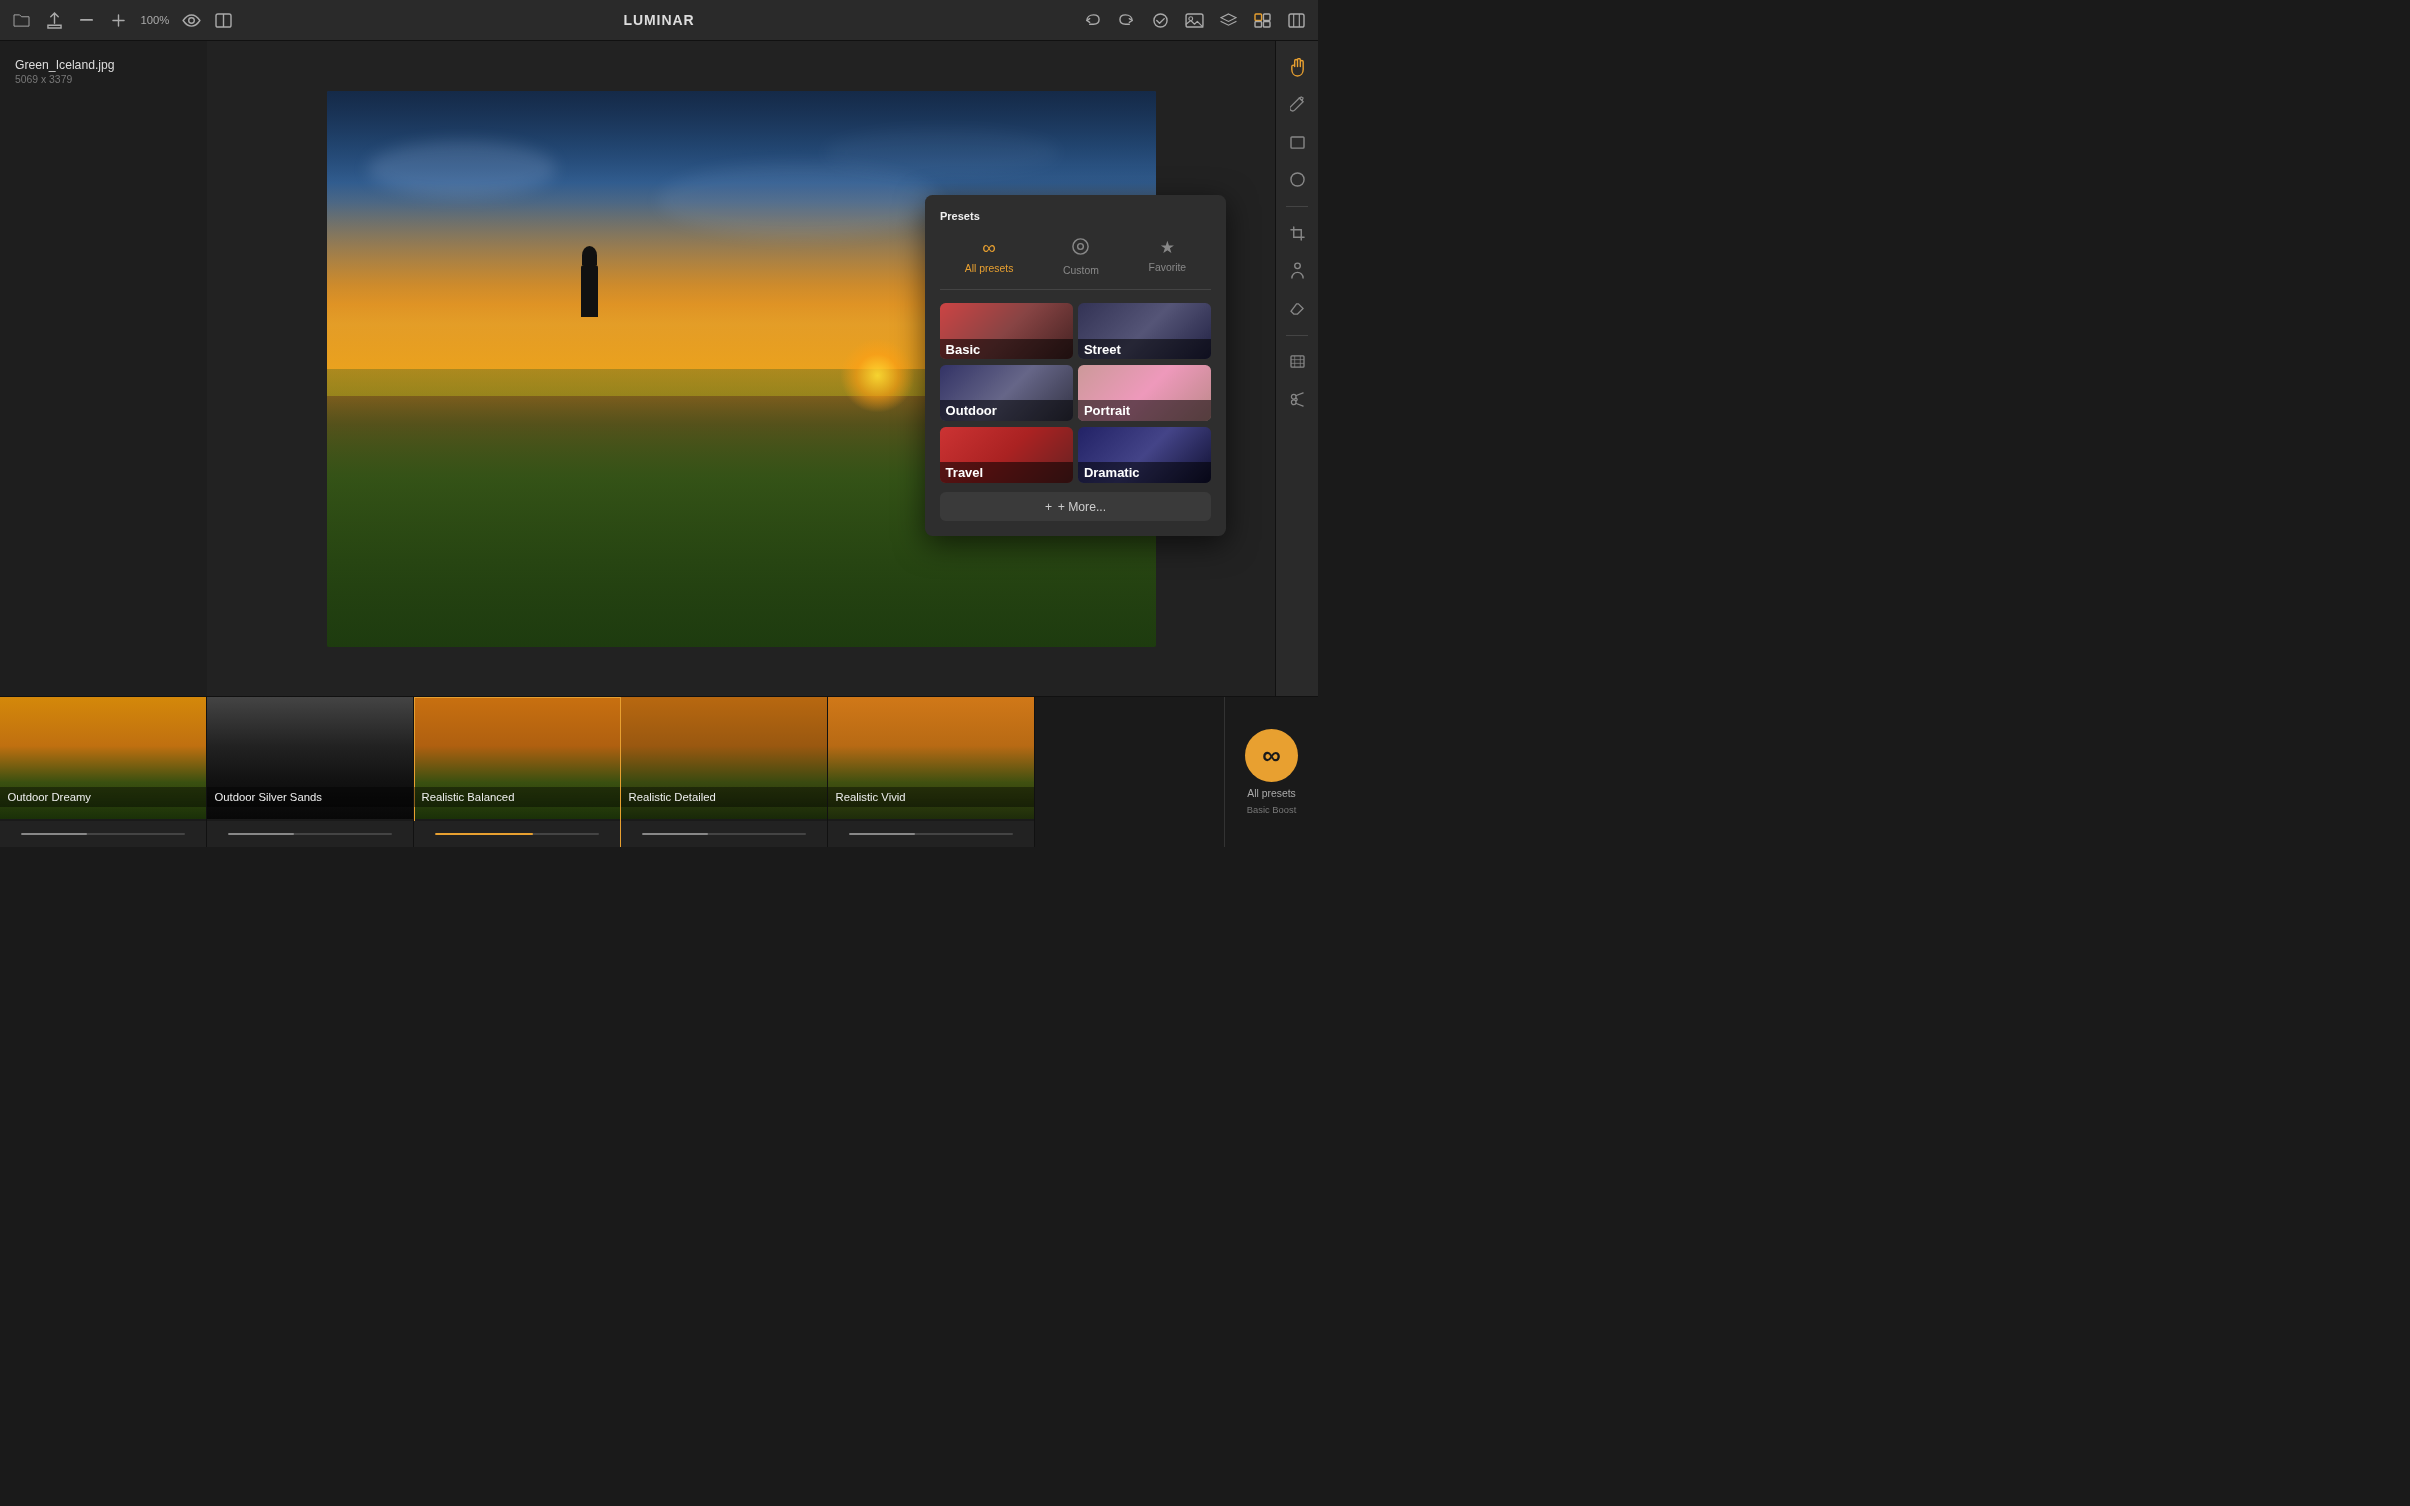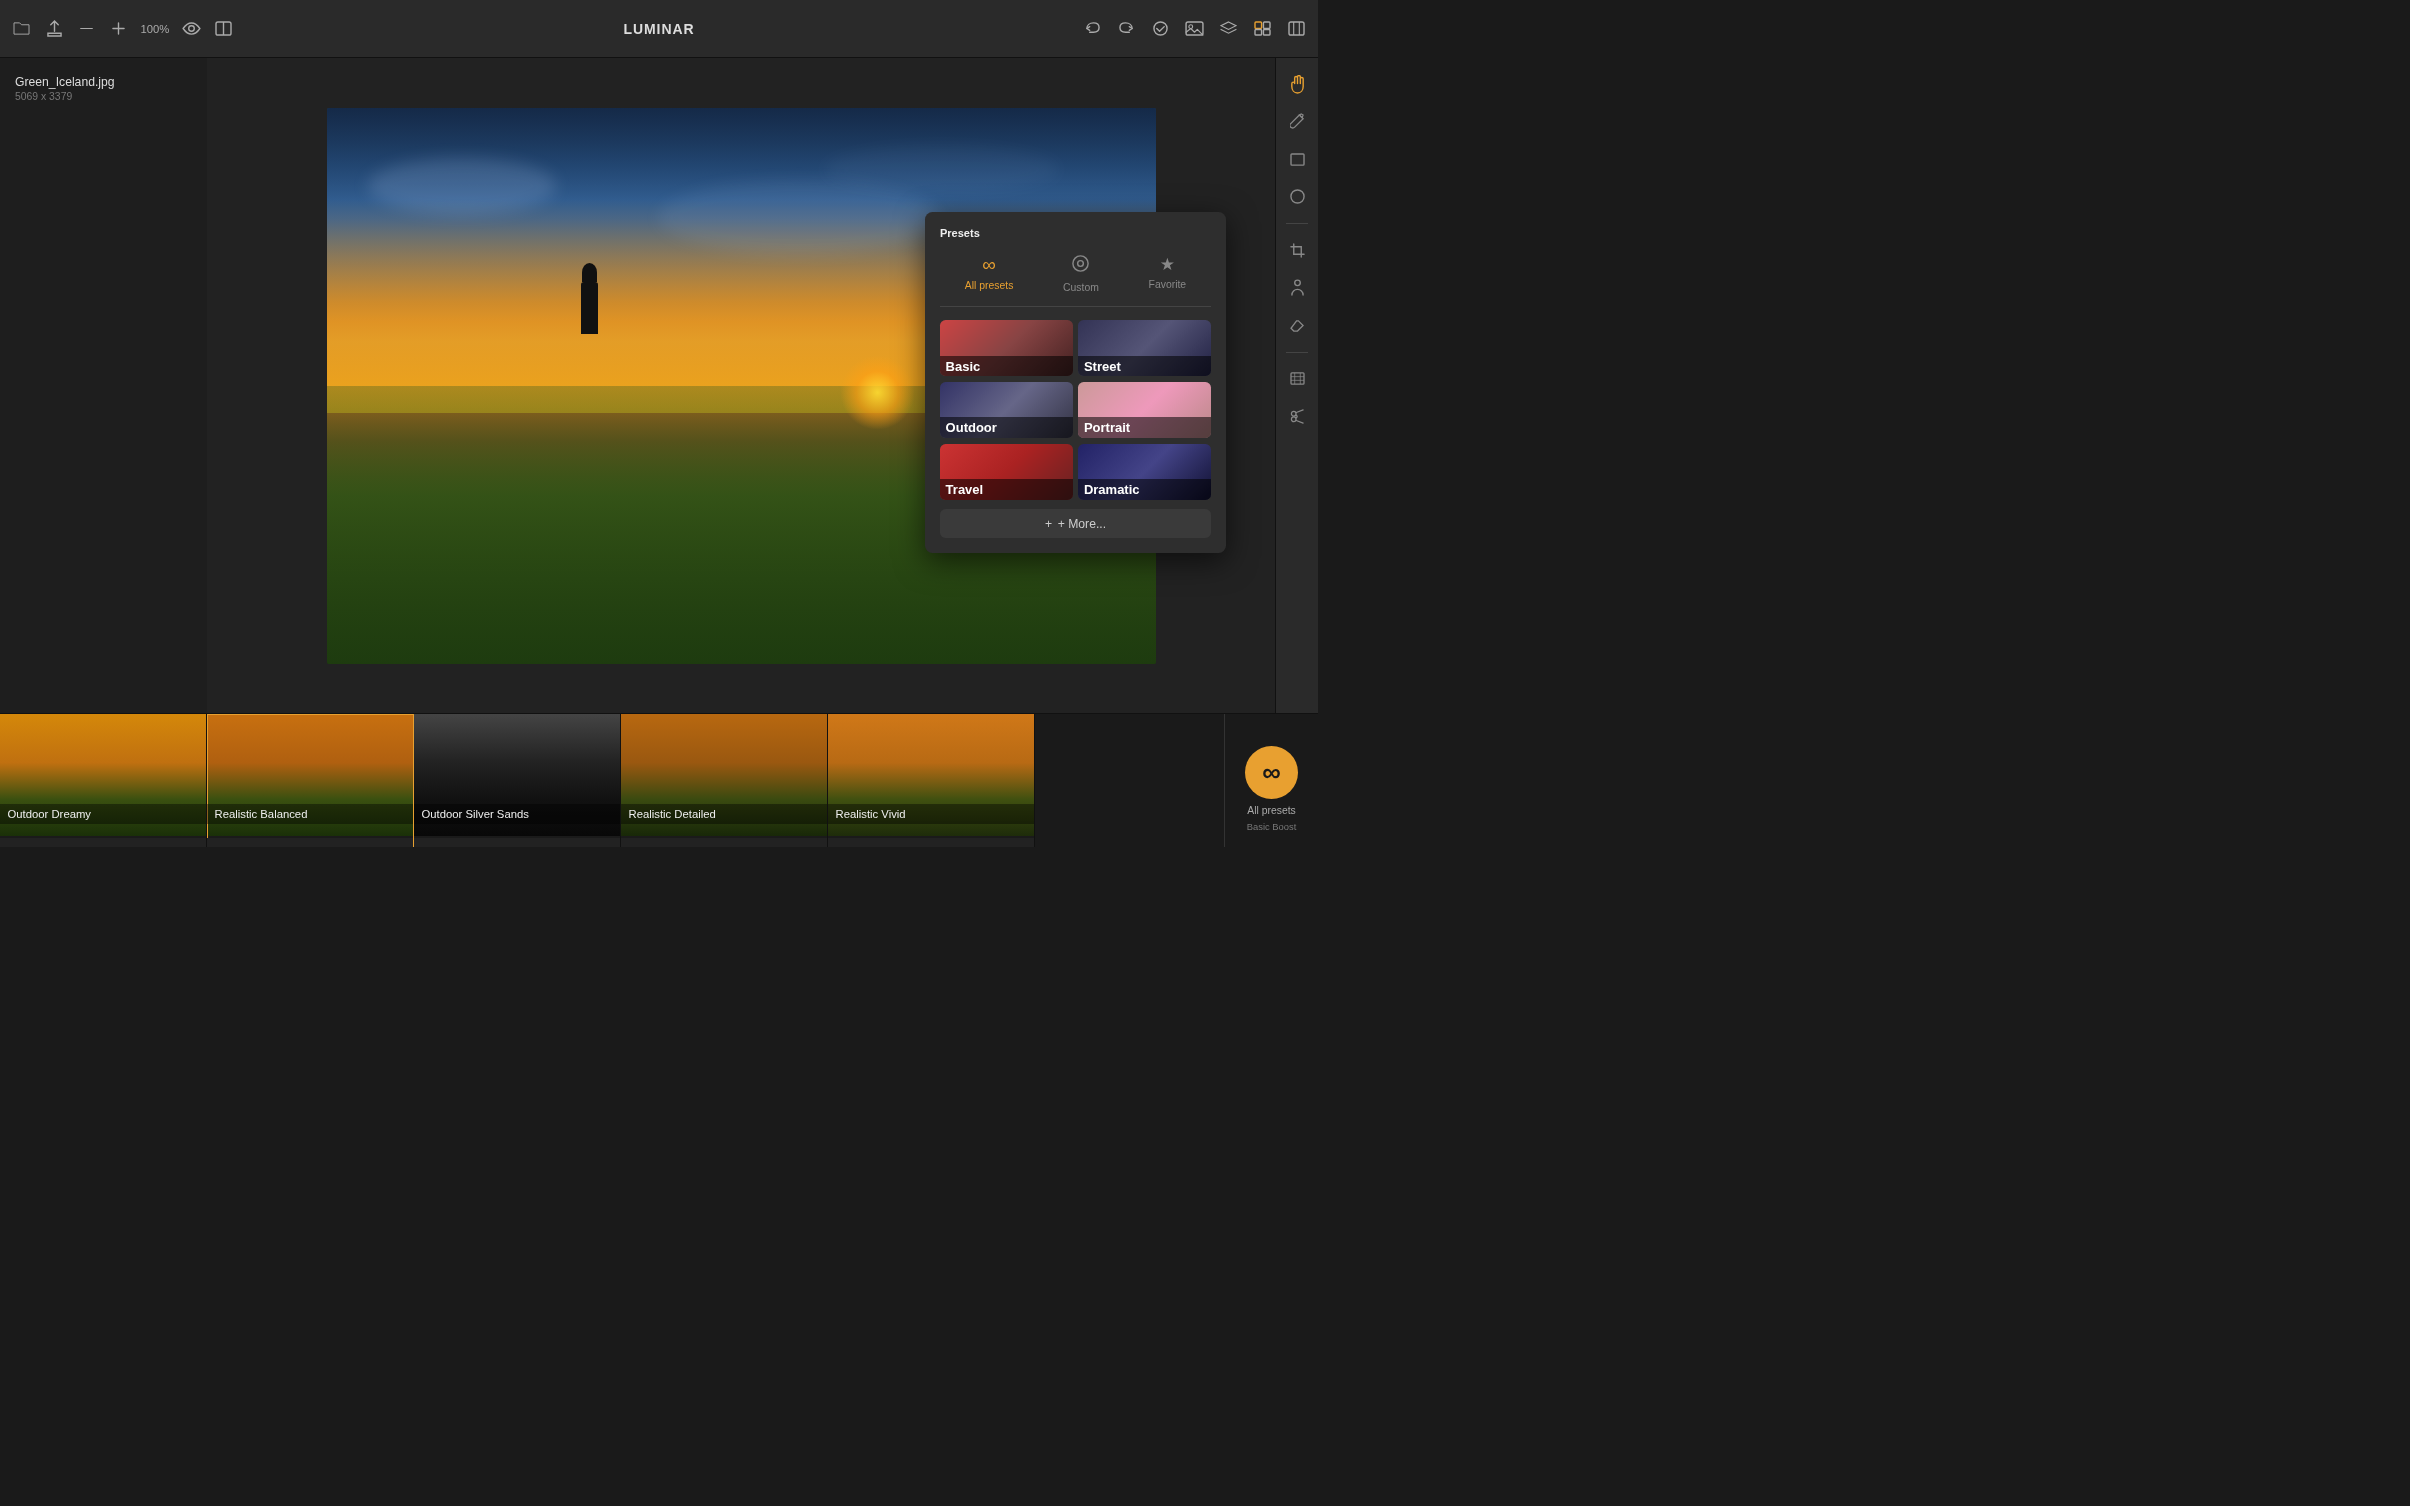--- a/index.html
+++ b/index.html
@@ -8,21 +8,21 @@
       height: 847px;
       background: #1a1a1a;
       font-family: -apple-system, BlinkMacSystemFont, 'Helvetica Neue', sans-serif;
       color: #ccc;
       overflow: hidden;
       position: relative;
     }
 
     
     .topbar {
-      height: 58px;
+      height: 41px;
       background: #2a2a2a;
       border-bottom: 0.9px solid #111;
       display: flex;
       align-items: center;
       justify-content: space-between;
       padding: 0 11.3px;
       position: relative;
       z-index: 10;
     }
     .topbar-left { display: flex; align-items: center; gap: 11.3px; }
@@ -609,39 +609,39 @@
 <div class="filmstrip">
   <div class="film-item">
     <div class="film-bg film-bg-outdoor-dreamy"></div>
     <div class="film-label">Outdoor Dreamy</div>
     <div class="film-bottom-bar">
       <div class="film-progress">
         <div class="film-progress-fill" style="width:40%"></div>
       </div>
     </div>
   </div>
+  <div class="film-item">
+    <div class="film-bg film-bg-outdoor-silver"></div>
+    <div class="film-label">Outdoor Silver Sands</div>
+    <div class="film-bottom-bar">
+      <div class="film-progress">
+        <div class="film-progress-fill" style="width:40%"></div>
+      </div>
+    </div>
+  </div>
   <div class="film-item film-item-active">
     <div class="film-bg film-bg-realistic-balanced"></div>
     <div class="film-label">Realistic Balanced</div>
     <div class="film-bottom-bar">
       <div class="film-progress">
         <div class="film-progress-fill" style="width:60%;background:#e8a030"></div>
       </div>
     </div>
   </div>
   <div class="film-item">
-    <div class="film-bg film-bg-outdoor-silver"></div>
-    <div class="film-label">Outdoor Silver Sands</div>
-    <div class="film-bottom-bar">
-      <div class="film-progress">
-        <div class="film-progress-fill" style="width:40%"></div>
-      </div>
-    </div>
-  </div>
-  <div class="film-item">
     <div class="film-bg film-bg-realistic-detailed"></div>
     <div class="film-label">Realistic Detailed</div>
     <div class="film-bottom-bar">
       <div class="film-progress">
         <div class="film-progress-fill" style="width:40%"></div>
       </div>
     </div>
   </div>
   <div class="film-item">
     <div class="film-bg film-bg-realistic-vivid"></div>

